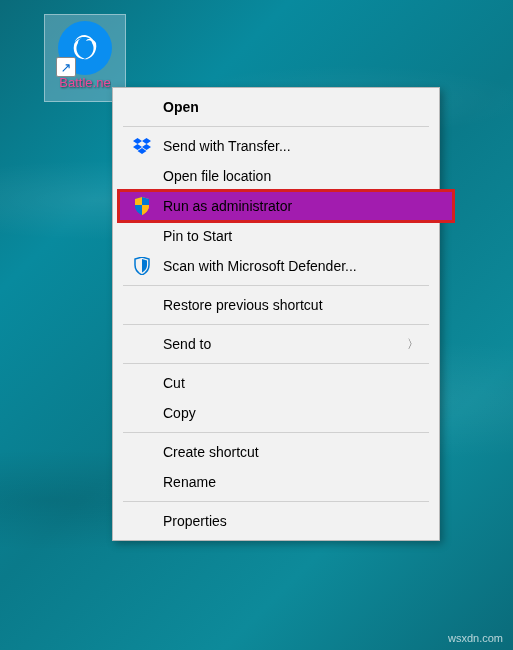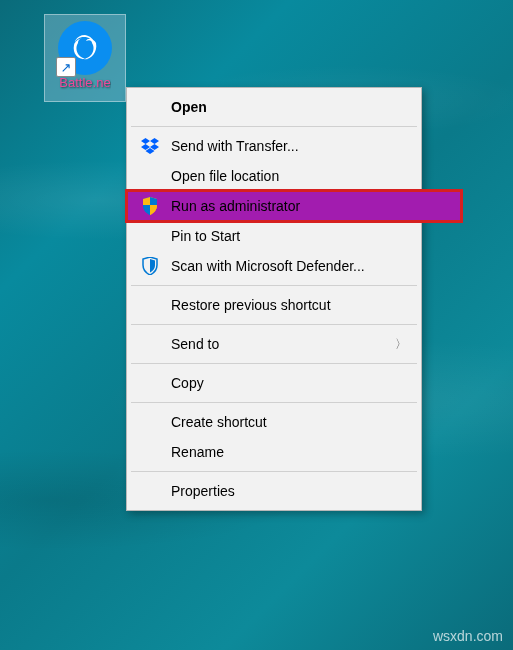--- a/index.html
+++ b/index.html
@@ -70,26 +70,26 @@
       color: #ec4899;
       font-size: 13px;
       text-shadow: 1px 1px 2px rgba(0,0,0,0.6);
       white-space: nowrap;
       overflow: hidden;
       max-width: 78px;
     }
     .context-menu {
       position: absolute;
       top: 87px;
-      left: 126px;
-      width: 296px;
+      left: 112px;
+      width: 328px;
       background: #f2f2f2;
       border: 1px solid #b8b8b8;
       box-shadow: 3px 3px 8px rgba(0,0,0,0.3);
-      padding: 4px 2px;
+      padding: 4px 8px;
     }
     .menu-item {
       display: flex;
       align-items: center;
       height: 30px;
       padding: 0 20px 0 10px;
       cursor: default;
       color: #000;
       position: relative;
     }
@@ -130,21 +130,21 @@
       z-index: 2;
       width: 334px;
       margin-left: -2px;
       padding-left: 12px;
     }
     .watermark {
       position: absolute;
       bottom: 6px;
       right: 10px;
       color: rgba(255,255,255,0.7);
-      font-size: 14px;
+      font-size: 11px;
     }
   </style>
 </head>
 <body>
 
 <div class="desktop-icon">
   <div class="app-icon">
     <div class="icon-circle">
       <svg width="38" height="38" viewBox="0 0 38 38">
         <path d="M19 6 C10 6 6 14 10 22 C6 18 8 8 18 8 C28 8 32 18 26 26 C32 20 30 8 19 6 Z M12 14 C8 20 12 30 22 30 C14 32 6 26 8 16 C10 10 16 8 20 10 C16 8 12 10 12 14 Z M26 14 C30 20 26 30 16 30 C24 32 32 24 30 14 C28 10 22 8 20 12 C24 10 26 12 26 14 Z" fill="#ffffff"></path>
@@ -219,20 +219,24 @@
   <div class="separator"></div>
 
   <div class="menu-item">
     <span class="menu-spacer"></span>
     <span class="menu-label">Send to</span>
     <span class="submenu-arrow">〉</span>
   </div>
 
   <div class="separator"></div>
 
+  <div class="menu-item">
+    <span class="menu-spacer"></span>
+    <span class="menu-label">Cut</span>
+  </div>
 
   <div class="menu-item">
     <span class="menu-spacer"></span>
     <span class="menu-label">Copy</span>
   </div>
 
   <div class="separator"></div>
 
   <div class="menu-item">
     <span class="menu-spacer"></span>

